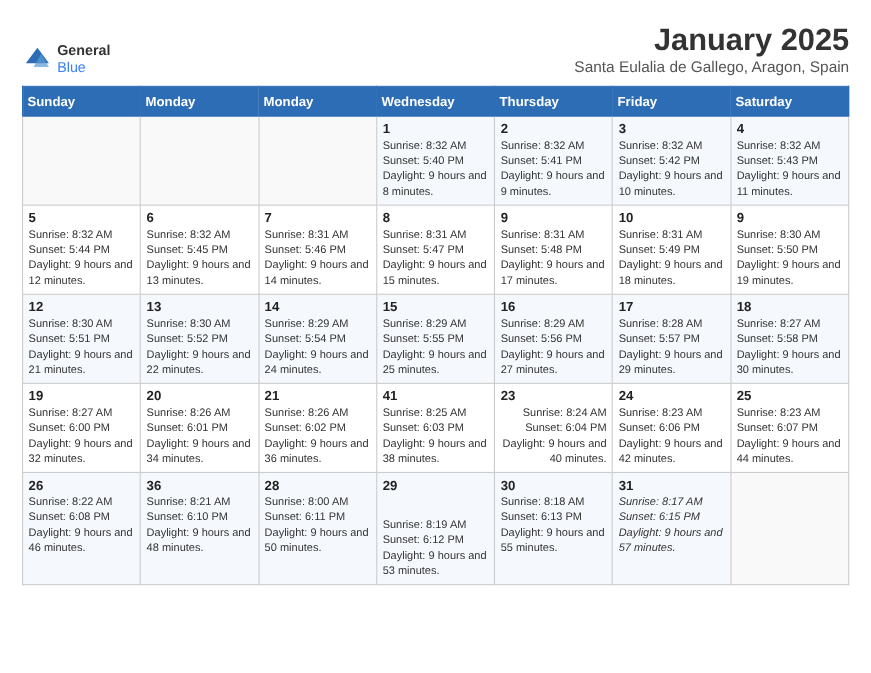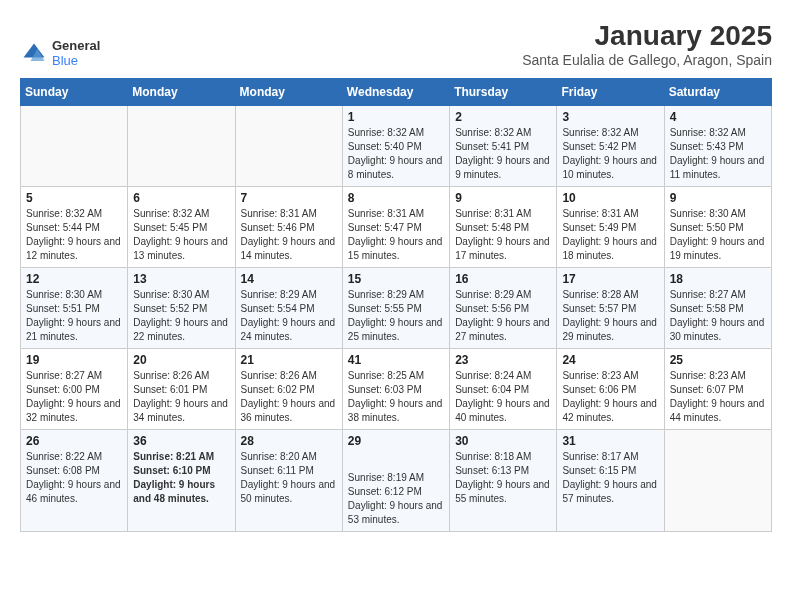--- a/index.html
+++ b/index.html
@@ -264,21 +264,21 @@
 Daylight: 9 hours and 36 minutes.</div>
         </td>
         <td>
           <div class="day-num">41</div>
           <div class="day-detail" style="white-space: pre-line;">Sunrise: 8:25 AM
 Sunset: 6:03 PM
 Daylight: 9 hours and 38 minutes.</div>
         </td>
         <td>
           <div class="day-num">23</div>
-          <div class="day-detail" style="white-space: pre-line;">Sunrise: 8:24 AM
+          <div class="day-detail" style="white-space: pre-line; text-align: right;">Sunrise: 8:24 AM
 Sunset: 6:04 PM
 Daylight: 9 hours and 40 minutes.</div>
         </td>
         <td>
           <div class="day-num">24</div>
           <div class="day-detail" style="white-space: pre-line;">Sunrise: 8:23 AM
 Sunset: 6:06 PM
 Daylight: 9 hours and 42 minutes.</div>
         </td>
         <td>
@@ -290,44 +290,44 @@
       </tr>
       <tr>
         <td>
           <div class="day-num">26</div>
           <div class="day-detail" style="white-space: pre-line;">Sunrise: 8:22 AM
 Sunset: 6:08 PM
 Daylight: 9 hours and 46 minutes.</div>
         </td>
         <td>
           <div class="day-num">36</div>
-          <div class="day-detail" style="white-space: pre-line; font-weight: bold;">Sunrise: 8:21 AM
+          <div class="day-detail" style="white-space: pre-line;">Sunrise: 8:21 AM
 Sunset: 6:10 PM
 Daylight: 9 hours and 48 minutes.</div>
         </td>
         <td>
           <div class="day-num">28</div>
-          <div class="day-detail" style="white-space: pre-line;">Sunrise: 8:20 AM
+          <div class="day-detail" style="white-space: pre-line;">Sunrise: 8:00 AM
 Sunset: 6:11 PM
 Daylight: 9 hours and 50 minutes.</div>
         </td>
         <td>
           <div class="day-num">29</div>
           <div class="day-detail" style="white-space: pre-line; margin-top: 23px;">Sunrise: 8:19 AM
 Sunset: 6:12 PM
 Daylight: 9 hours and 53 minutes.</div>
         </td>
         <td>
           <div class="day-num">30</div>
           <div class="day-detail" style="white-space: pre-line;">Sunrise: 8:18 AM
 Sunset: 6:13 PM
 Daylight: 9 hours and 55 minutes.</div>
         </td>
         <td>
           <div class="day-num">31</div>
-          <div class="day-detail" style="white-space: pre-line;">Sunrise: 8:17 AM
+          <div class="day-detail" style="white-space: pre-line; font-style: italic;">Sunrise: 8:17 AM
 Sunset: 6:15 PM
 Daylight: 9 hours and 57 minutes.</div>
         </td>
         <td class="empty-cell"></td>
       </tr>
     </tbody>
 </table>
 
 </body></html>

